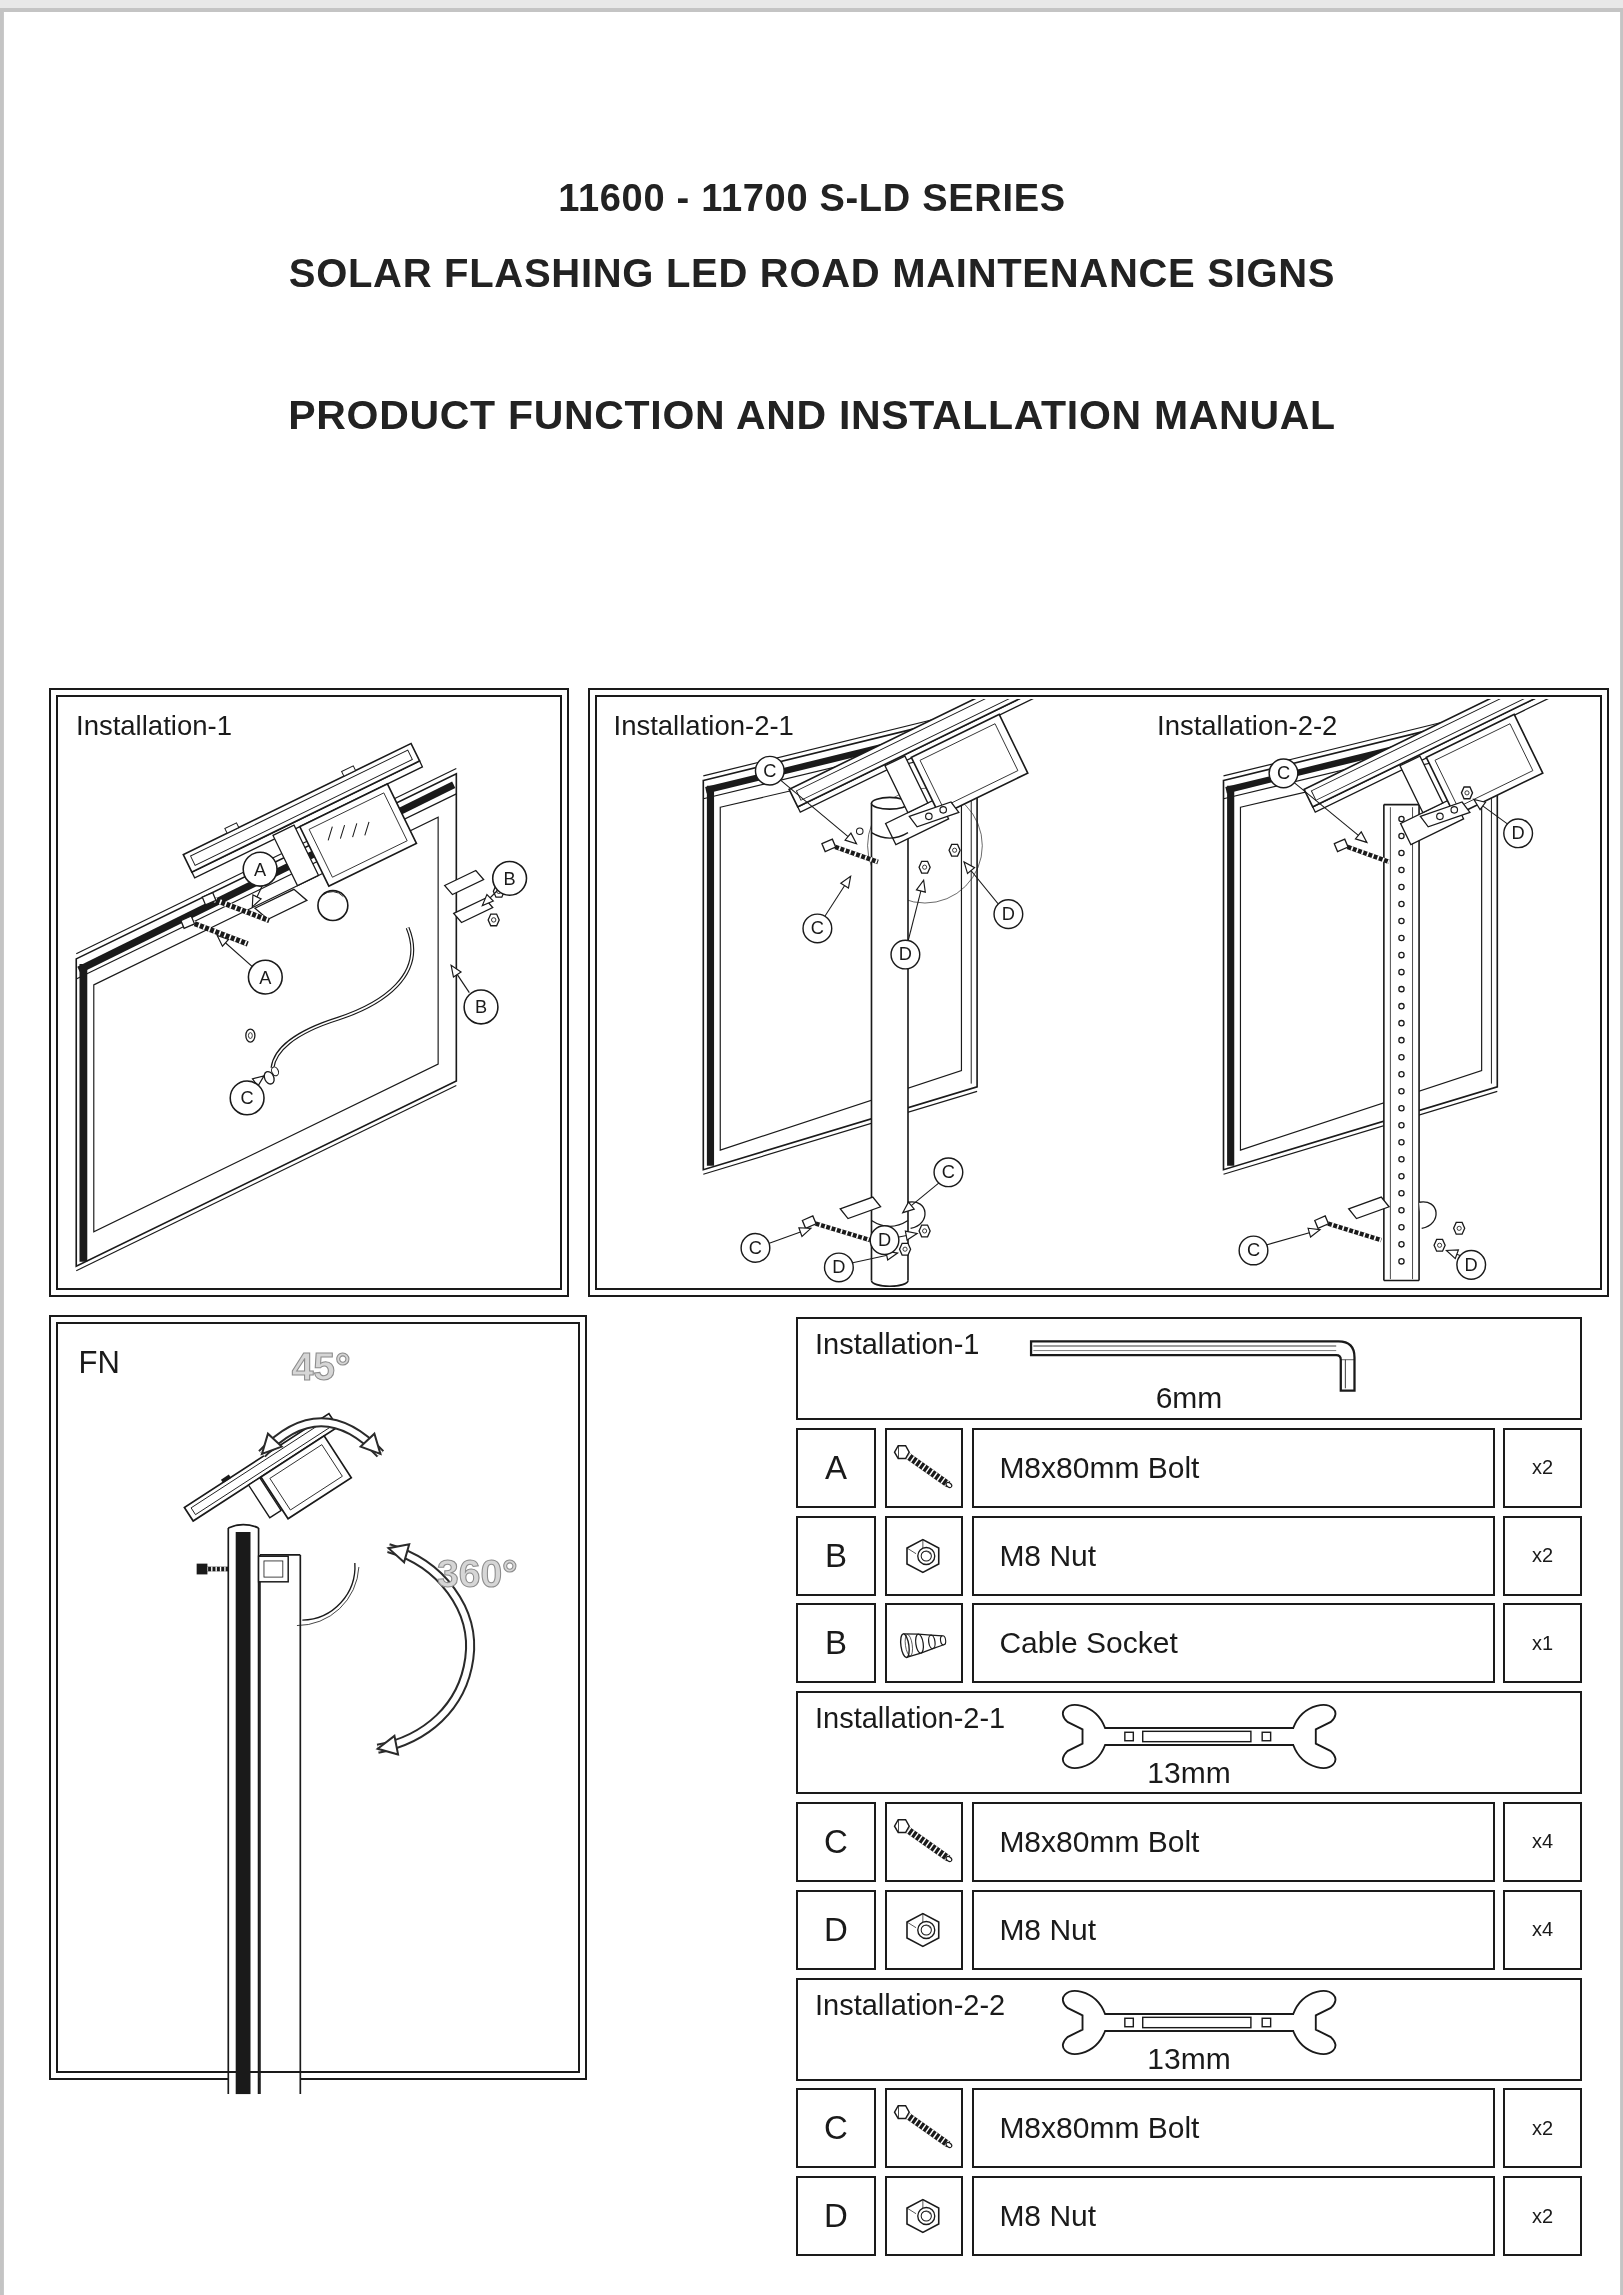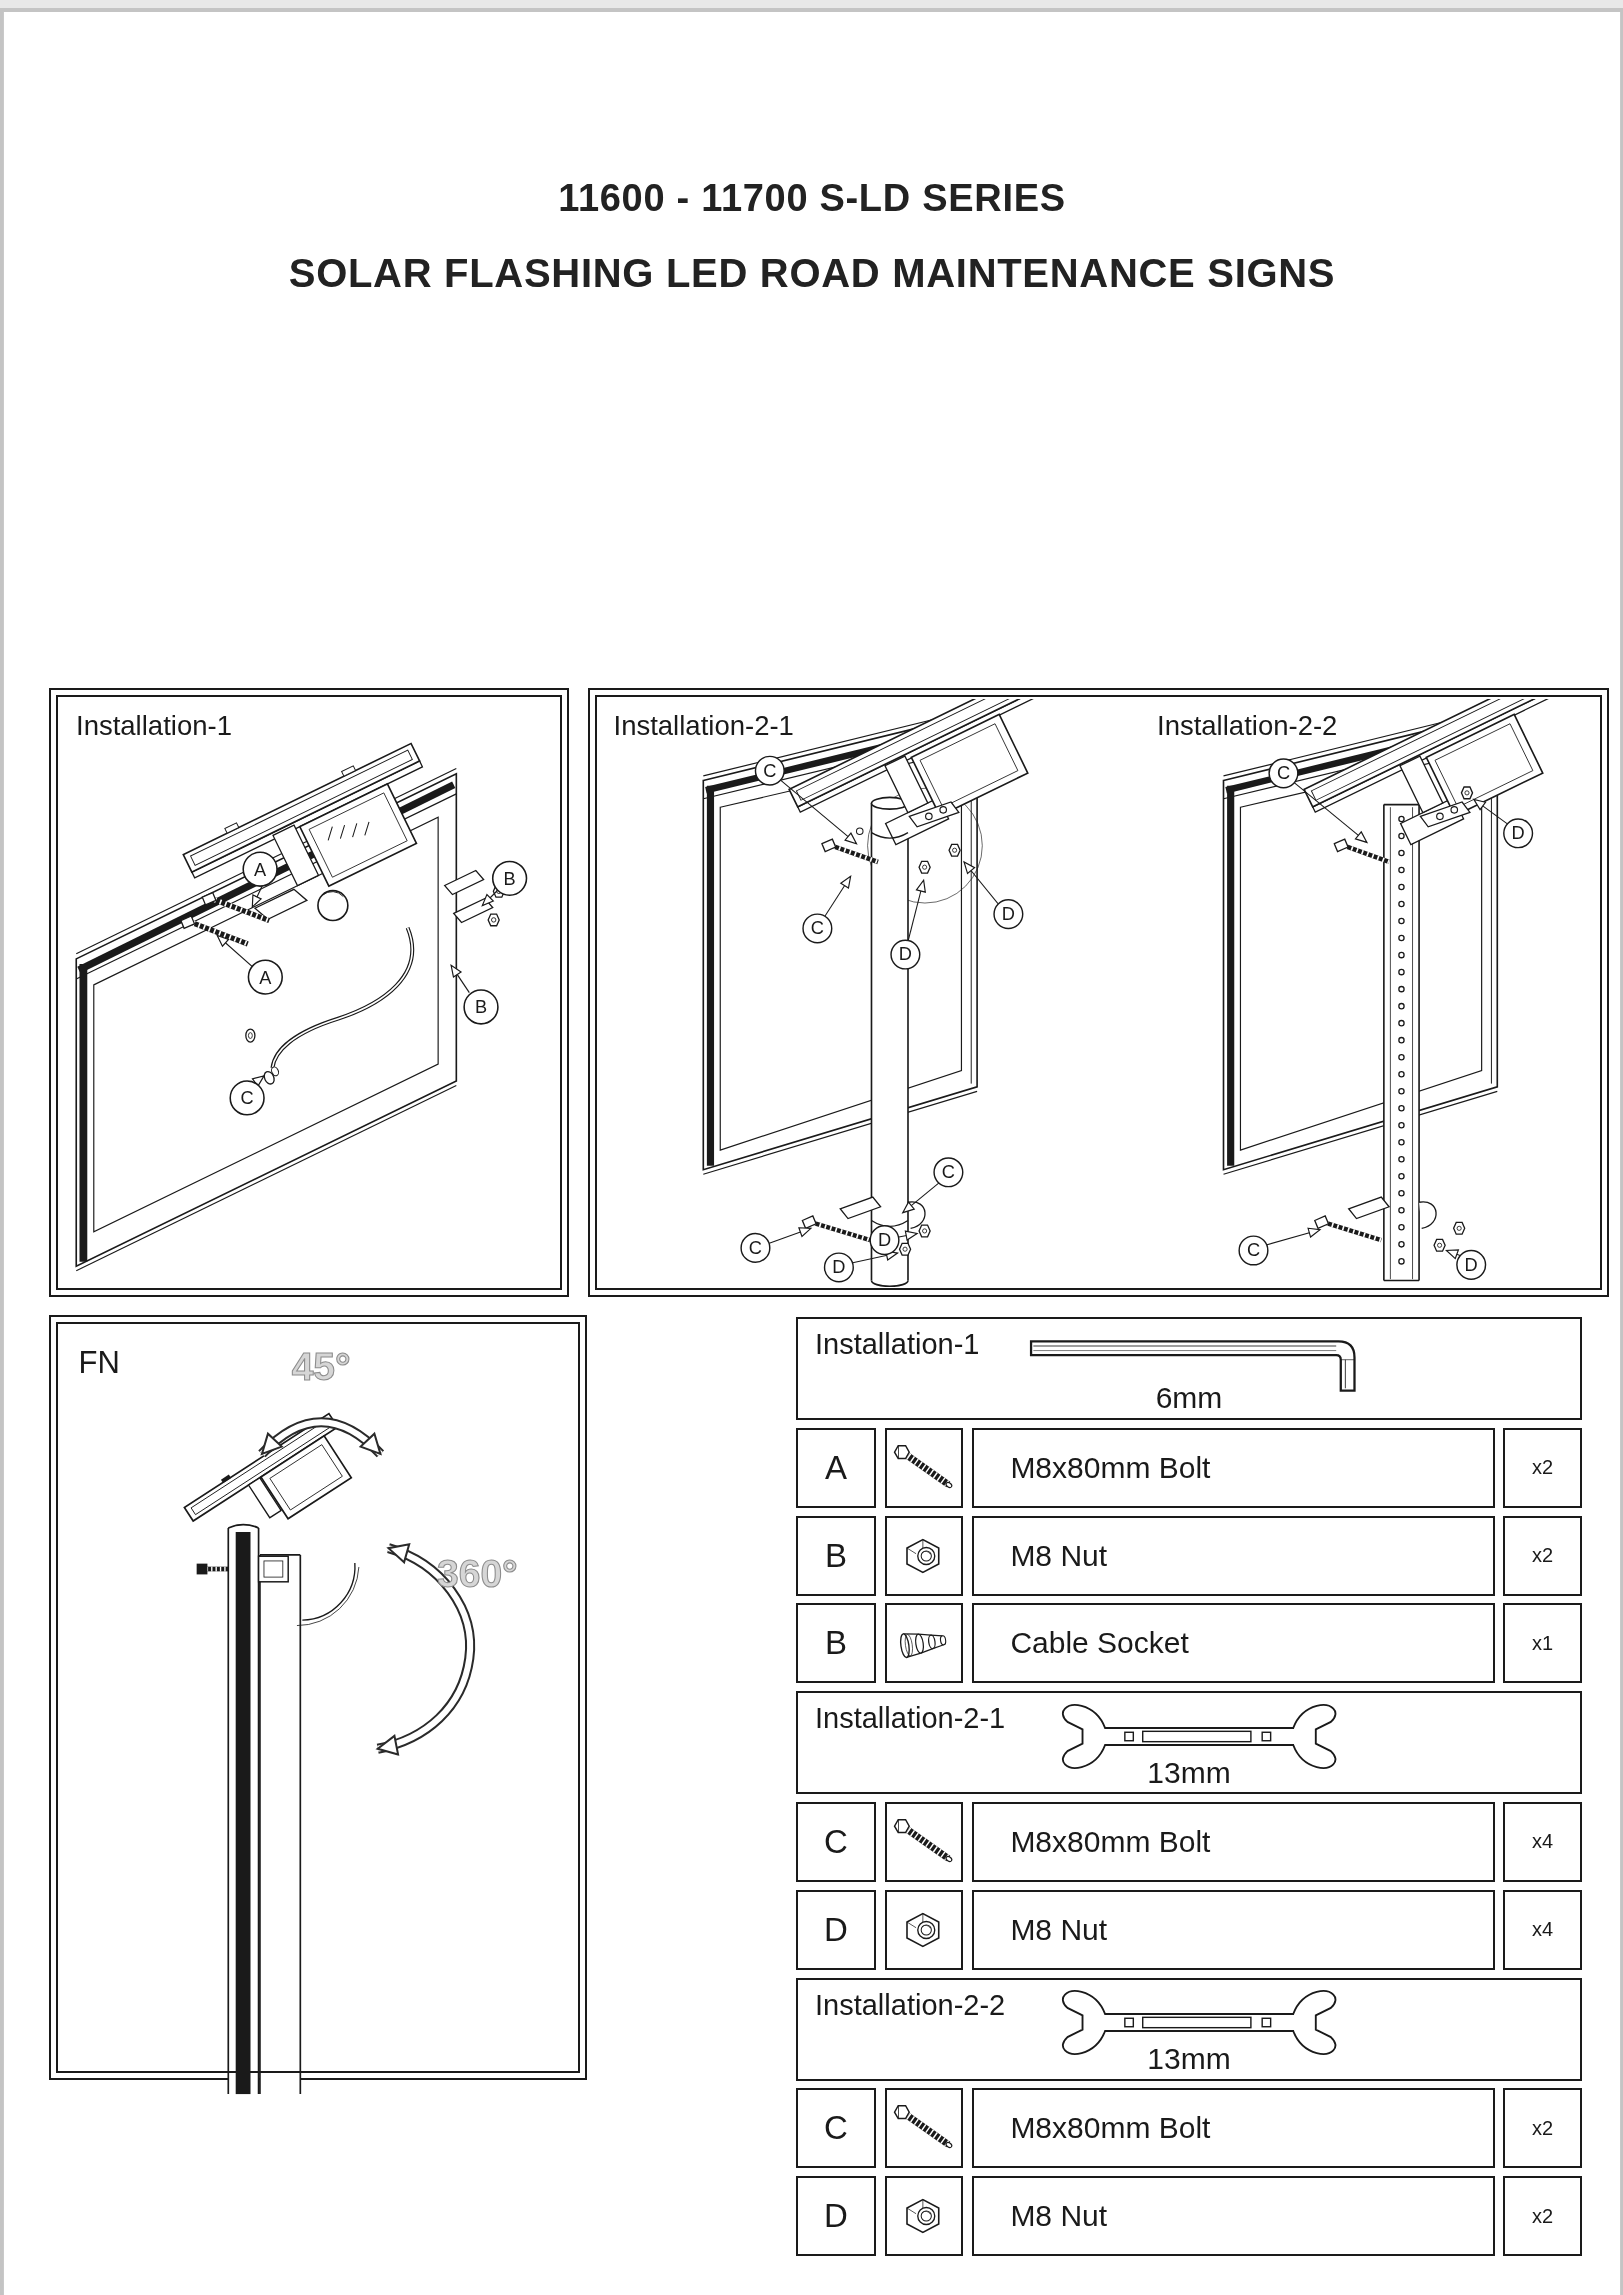--- a/index.html
+++ b/index.html
@@ -40,34 +40,35 @@
   .phlabel{position:absolute;left:17px;top:9.2px;font-size:29px;}
   .ptool{position:absolute;left:50%;transform:translateX(-46%);}
   .ptool.hex{top:10.5px;}
   .ptool.wrench{top:7.8px;}
   .phsize{position:absolute;left:0;right:0;bottom:2.6px;text-align:center;font-size:30px;}
   .prow{display:flex;height:80px;margin-bottom:7.8px;}
   .cell{border:2.6px solid #1a1a1a;background:#fff;box-sizing:border-box;
         display:flex;align-items:center;justify-content:center;}
   .cell.ref{width:80px;font-size:33px;margin-right:9.2px;}
   .cell.icon{width:78px;margin-right:9.2px;}
-  .cell.desc{width:523px;justify-content:flex-start;padding-left:36px;font-size:30px;margin-right:7.8px;}
+  .cell.desc{width:523px;justify-content:flex-start;padding-left:25px;font-size:30px;margin-right:7.8px;}
   .cell.qty{flex:1;font-size:20px;}
 
   svg text{font-family:"Liberation Sans", sans-serif;fill:#1a1a1a;}
   svg .callout-letter{font-size:28px;}
   .deg{fill:#d6d6d6;stroke:#8d8d8d;stroke-width:1.6px;font-weight:bold;font-size:58px;}
 </style>
 </head>
 <body>
 
 <div id="page">
 
   <div id="title1" class="title-line">11600 - 11700 S-LD SERIES</div>
   <div id="title2" class="title-line">SOLAR FLASHING LED ROAD MAINTENANCE SIGNS</div>
+  <div id="title3" class="title-line">PRODUCT FUNCTION AND INSTALLATION MANUAL</div>
 
   <div id="box-inst1" class="dbox">
     <div class="dlabel" style="left:25px;top:19.6px;">Installation-1</div>
     <svg class="dsvg" viewBox="0 0 768 903">
       <defs>
         <marker id="ah1" markerUnits="userSpaceOnUse" markerWidth="22" markerHeight="18" refX="19" refY="9" orient="auto">
           <path d="M2,2 L19,9 L2,16 Z" fill="#fff" stroke="#1a1a1a" stroke-width="1.8"></path>
         </marker>
       </defs>
 

